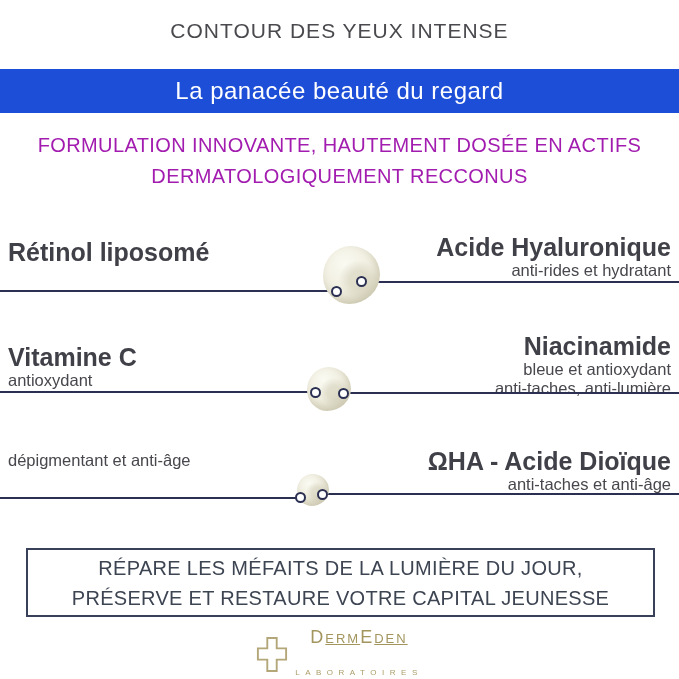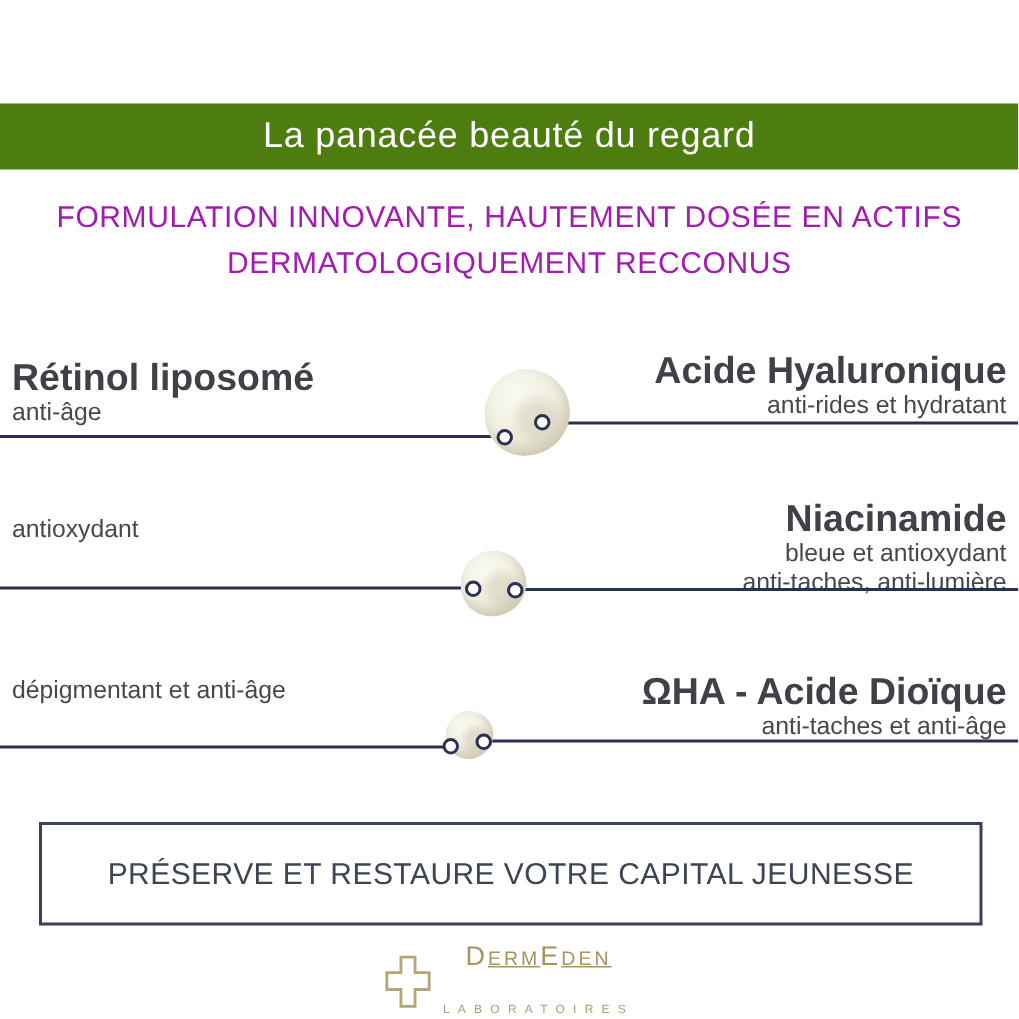--- a/index.html
+++ b/index.html
@@ -7,21 +7,21 @@
     position:relative;width:679px;height:679px;background:#ffffff;
     font-family:"Liberation Sans", sans-serif;overflow:hidden;
   }
   
   .page-title{
     position:absolute;top:19px;left:0;width:100%;text-align:center;
     font-size:21px;letter-spacing:1px;color:#4a494e;
   }
   .banner{
     position:absolute;top:69px;left:0;width:100%;height:44px;
-    background:#4d7c0f;display:flex;align-items:center;justify-content:center;
+    background:#1d4ed8;display:flex;align-items:center;justify-content:center;
   }
   .banner span{color:#ffffff;font-size:24px;letter-spacing:0.5px;}
   .subtitle{
     position:absolute;top:130px;left:0;width:100%;text-align:center;
     color:#a21caf;font-size:20px;line-height:31px;letter-spacing:0.4px;
   }
   
   .ing-left{position:absolute;text-align:left;color:#404048;}
   .ing-right{position:absolute;right:8px;text-align:right;color:#404048;}
   .ing-title{font-size:25px;line-height:27px;display:block;font-weight:bold;}
@@ -78,45 +78,46 @@
   .brand-big{font-size:18px;}
   .brand-small{font-size:13px;text-decoration:underline;}
   .brand-sub{font-size:8px;letter-spacing:5.5px;line-height:11px;margin-top:19px;color:#ab9d68;}
   .brand-city{font-size:5.5px;letter-spacing:3px;line-height:8px;color:#b5a87a;}
 </style>
 </head>
 <body>
 
 <div class="canvas">
 
+  <div class="page-title">CONTOUR DES YEUX INTENSE</div>
 
   <div class="banner">
     <span>La panacée beauté du regard</span>
   </div>
 
   <div class="subtitle">
     <div>FORMULATION INNOVANTE, HAUTEMENT DOSÉE EN ACTIFS</div>
     <div>DERMATOLOGIQUEMENT RECCONUS</div>
   </div>
 
   <div class="ing-left r1-left">
     <span class="ing-title">Rétinol liposomé</span>
-    <span class="ing-sub">anti-âge</span>
   </div>
   <div class="ing-right r1-right">
     <span class="ing-title">Acide Hyaluronique</span>
     <span class="ing-sub">anti-rides et hydratant</span>
   </div>
   <div class="hline r1-lineL"></div>
   <div class="hline r1-lineR"></div>
   <div class="blob r1-blob"></div>
   <div class="marker r1-markL"></div>
   <div class="marker r1-markR"></div>
 
   <div class="ing-left r2-left">
+    <span class="ing-title">Vitamine C</span>
     <span class="ing-sub">antioxydant</span>
   </div>
   <div class="ing-right r2-right">
     <span class="ing-title">Niacinamide</span>
     <span class="ing-sub">bleue et antioxydant</span>
     <span class="ing-sub">anti-taches, anti-lumière</span>
   </div>
   <div class="hline r2-lineL"></div>
   <div class="hline r2-lineR"></div>
   <div class="blob r2-blob"></div>
@@ -130,20 +131,21 @@
     <span class="ing-title">ΩHA - Acide Dioïque</span>
     <span class="ing-sub">anti-taches et anti-âge</span>
   </div>
   <div class="hline r3-lineL"></div>
   <div class="hline r3-lineR"></div>
   <div class="blob r3-blob"></div>
   <div class="marker r3-markL"></div>
   <div class="marker r3-markR"></div>
 
   <div class="claim-box">
+    <div>RÉPARE LES MÉFAITS DE LA LUMIÈRE DU JOUR,</div>
     <div>PRÉSERVE ET RESTAURE VOTRE CAPITAL JEUNESSE</div>
   </div>
 
   <div class="logo">
     <span class="logo-cross">
       <svg width="32" height="37" viewBox="0 0 34 39">
         <path d="M12 2 h10 v11 h10 v12 h-10 v12 h-10 v-12 h-10 v-12 h10 z" fill="none" stroke="#b3a679" stroke-width="2"></path>
       </svg>
     </span>
     <span class="logo-text">

